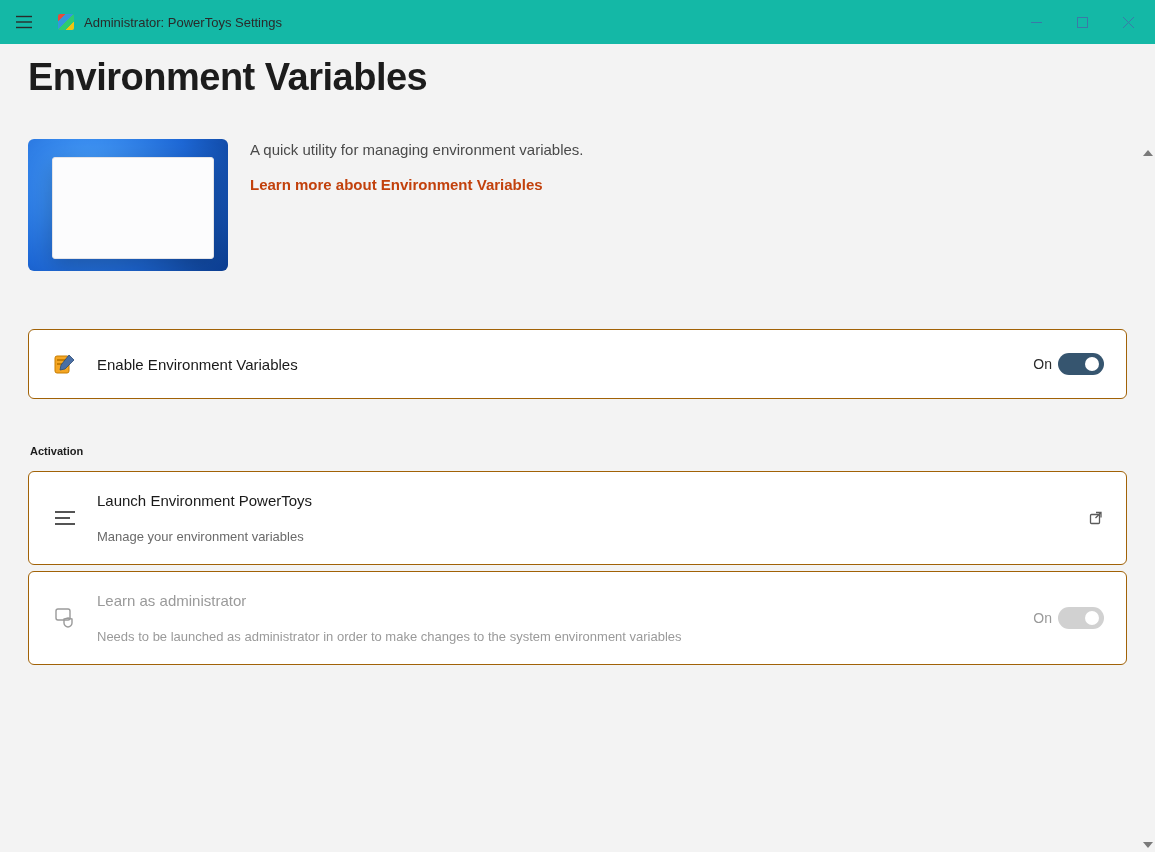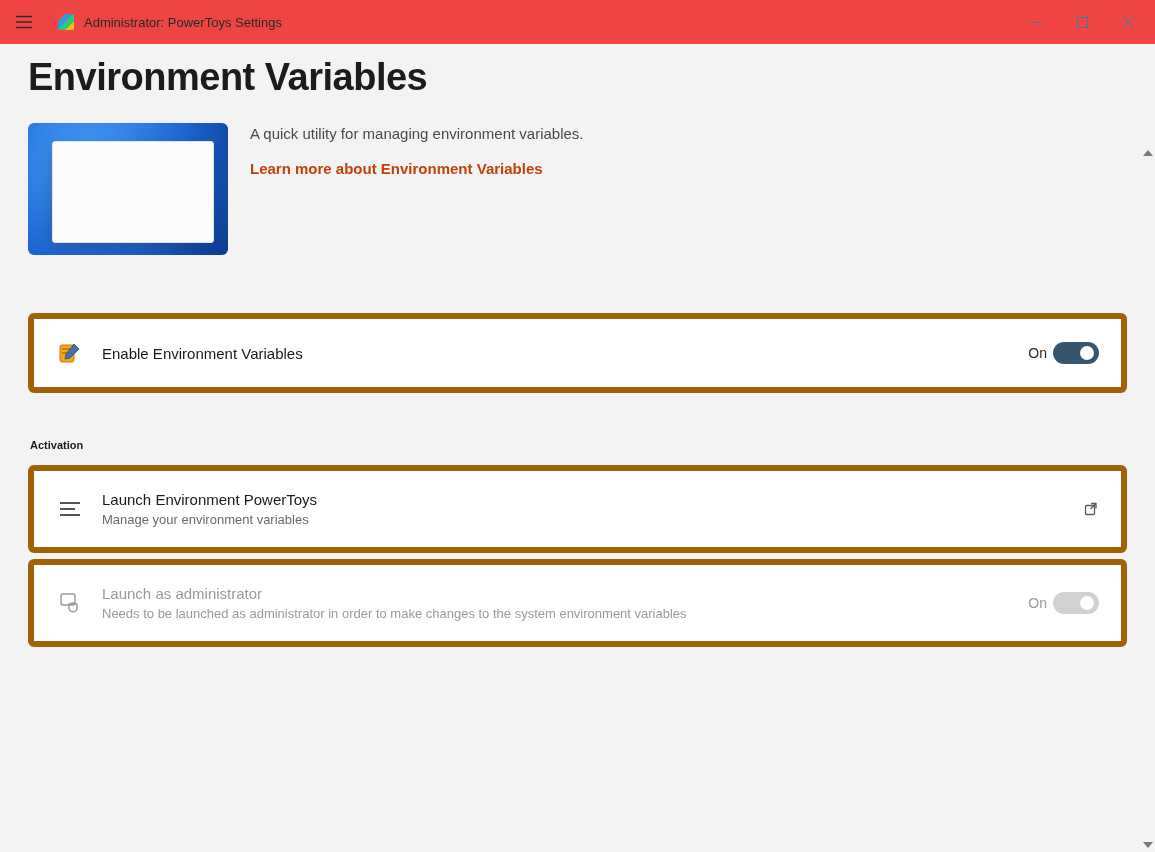--- a/index.html
+++ b/index.html
@@ -9,21 +9,21 @@
     width: 1155px;
     height: 852px;
     overflow: hidden;
     color: #1a1a1a;
   }
   .titlebar {
     height: 44px;
     display: flex;
     align-items: center;
     padding: 16px 4px;
-    background: #ef4444;
+    background: #14b8a6;
   }
   .hamburger {
     width: 40px;
     height: 40px;
     display: flex;
     align-items: center;
     justify-content: center;
     cursor: pointer;
     border-radius: 4px;
   }
@@ -51,21 +51,21 @@
   }
   .content {
     padding: 12px 28px 0 28px;
     position: relative;
     height: calc(852px - 44px);
   }
   .page-title {
     font-size: 38px;
     font-weight: 600;
     letter-spacing: -0.5px;
-    margin-bottom: 24px;
+    margin-bottom: 40px;
     color: #1c1c1c;
   }
   .hero {
     display: flex;
     gap: 22px;
     margin-bottom: 58px;
   }
   .hero-thumb {
     width: 200px;
     height: 132px;
@@ -94,41 +94,41 @@
     margin-bottom: 18px;
   }
   .hero-link {
     font-size: 15px;
     font-weight: 600;
     color: #c2410c;
     cursor: pointer;
   }
   .card {
     background: #fff;
-    border: 6px solid #a16207;
+    border: 1px solid #a16207;
     border-radius: 6px;
     margin-bottom: 6px;
   }
   .card-row {
     display: flex;
     align-items: center;
     padding: 20px 22px;
     gap: 18px;
   }
   .row-icon {
     width: 28px;
     height: 28px;
     display: flex;
     align-items: center;
     justify-content: center;
     flex-shrink: 0;
   }
   .row-body { flex: 1; }
   .row-title { font-size: 15px; color: #1a1a1a; }
-  .row-sub { font-size: 13px; color: #6a6a6a; margin-top: 4px; }
+  .row-sub { font-size: 13px; color: #6a6a6a; margin-top: 20px; }
   .disabled .row-title { color: #9a9a9a; }
   .disabled .row-sub { color: #9a9a9a; }
   .toggle-wrap { display: flex; align-items: center; gap: 6px; }
   .toggle-label { font-size: 14px; color: #2a2a2a; }
   .disabled .toggle-label { color: #9a9a9a; }
   .toggle {
     width: 46px;
     height: 22px;
     border-radius: 11px;
     position: relative;
@@ -276,21 +276,21 @@
 
   <div class="card disabled">
     <div class="card-row">
       <div class="row-icon shield-icon">
         <svg width="26" height="26" viewBox="0 0 26 26">
           <rect x="4" y="4" width="14" height="11" rx="2" fill="none" stroke="#9a9a9a" stroke-width="1.4"></rect>
           <path d="M16 13 l4 1 v4 c0 2 -2 4 -4 4 c-2 0 -4 -2 -4 -4 v-4 z" fill="none" stroke="#9a9a9a" stroke-width="1.4"></path>
         </svg>
       </div>
       <div class="row-body">
-        <div class="row-title">Launch as administrator</div>
+        <div class="row-title">Learn as administrator</div>
         <div class="row-sub">Needs to be launched as administrator in order to make changes to the system environment variables</div>
       </div>
       <div class="toggle-wrap">
         <span class="toggle-label">On</span>
         <div class="toggle off disabled">
             <div class="knob"></div>
           </div>
       </div>
     </div>
   </div>

